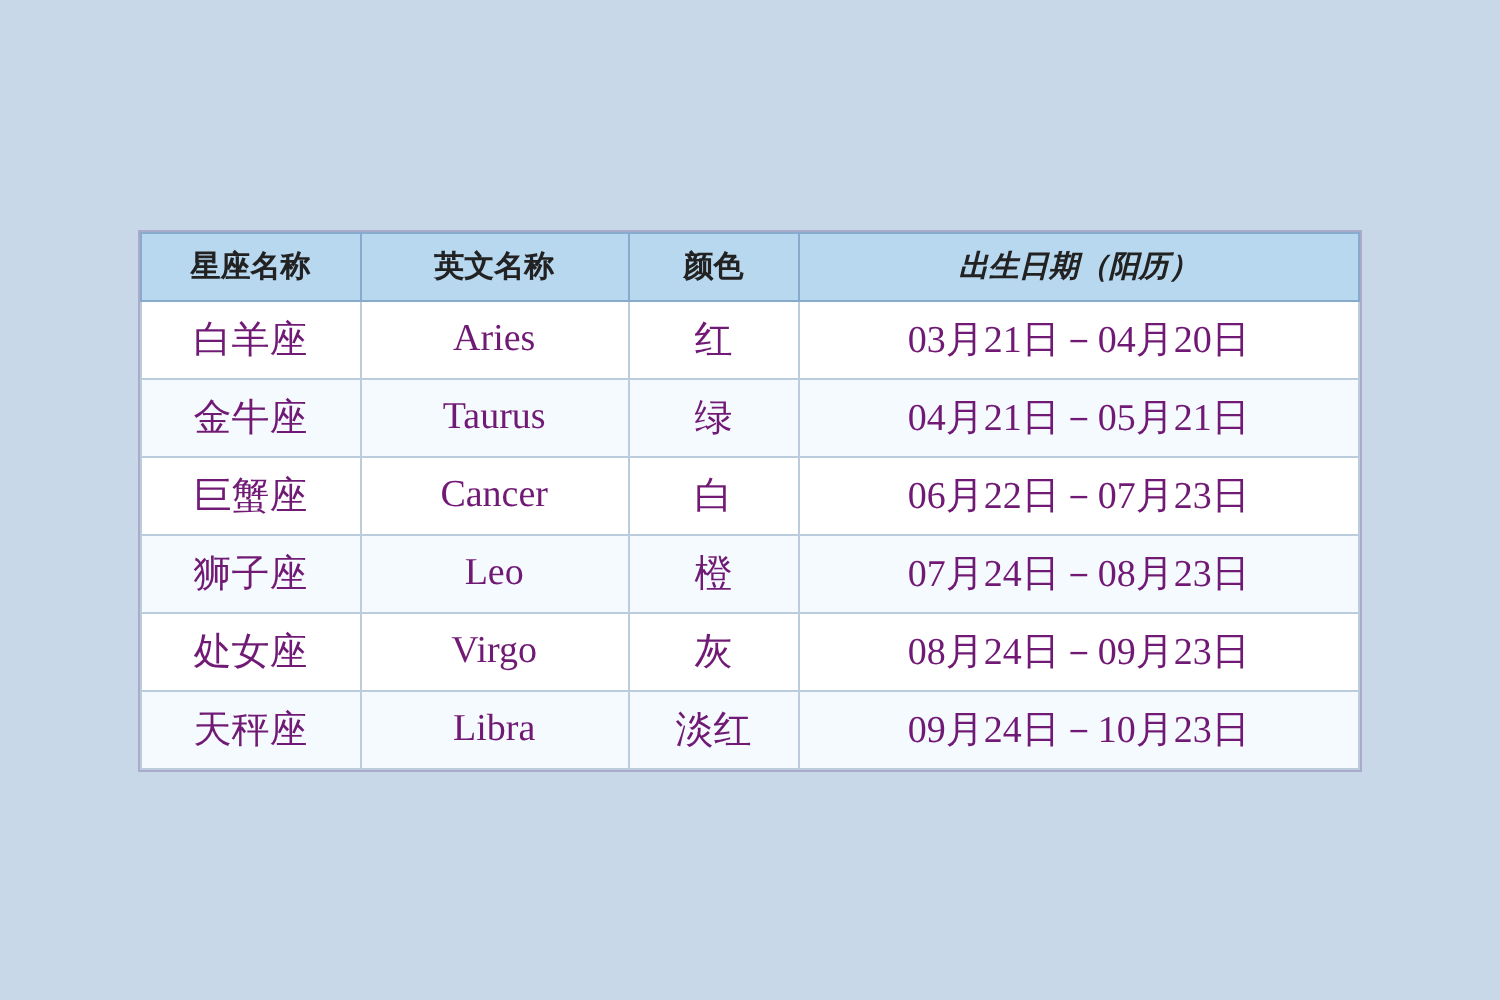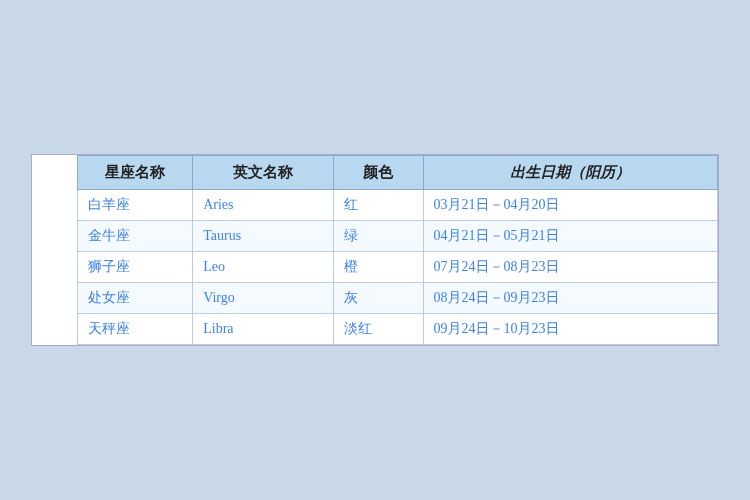--- a/index.html
+++ b/index.html
@@ -8,22 +8,21 @@
       height: 500px;
       background-color: #c8d8e8;
       display: flex;
       align-items: center;
       justify-content: center;
       font-family: "SimSun", "宋体", serif;
     }
     .table-wrapper {
       background: #fff;
       border: 1px solid #aac;
-      width: 688px;
-      padding-left: 45px;
+      width: 612px;
     }
     table {
       width: 100%;
       border-collapse: collapse;
     }
     thead tr {
       background-color: #b8d8f0;
     }
     thead th {
       border: 1px solid #88aacc;
@@ -35,22 +34,23 @@
     }
     tbody tr {
       background-color: #fff;
     }
     tbody tr:nth-child(even) {
       background-color: #f5faff;
     }
     tbody td {
       border: 1px solid #bbccdd;
       padding: 6px 10px;
-      font-size: 14px;
-      color: #3b82f6;
+      text-align: center;
+      font-size: 19px;
+      color: #701a75;
     }
     .col-chinese { width: 18%; }
     .col-english { width: 22%; }
     .col-color   { width: 14%; }
     .col-date    { width: 46%; font-style: italic; }
   </style>
 </head>
 <body>
 
 <div class="table-wrapper">
@@ -70,20 +70,26 @@
           <td>红</td>
           <td>03月21日－04月20日</td>
         </tr>
         <tr>
           <td>金牛座</td>
           <td>Taurus</td>
           <td>绿</td>
           <td>04月21日－05月21日</td>
         </tr>
         <tr>
+          <td>巨蟹座</td>
+          <td>Cancer</td>
+          <td>白</td>
+          <td>06月22日－07月23日</td>
+        </tr>
+        <tr>
           <td>狮子座</td>
           <td>Leo</td>
           <td>橙</td>
           <td>07月24日－08月23日</td>
         </tr>
         <tr>
           <td>处女座</td>
           <td>Virgo</td>
           <td>灰</td>
           <td>08月24日－09月23日</td>

